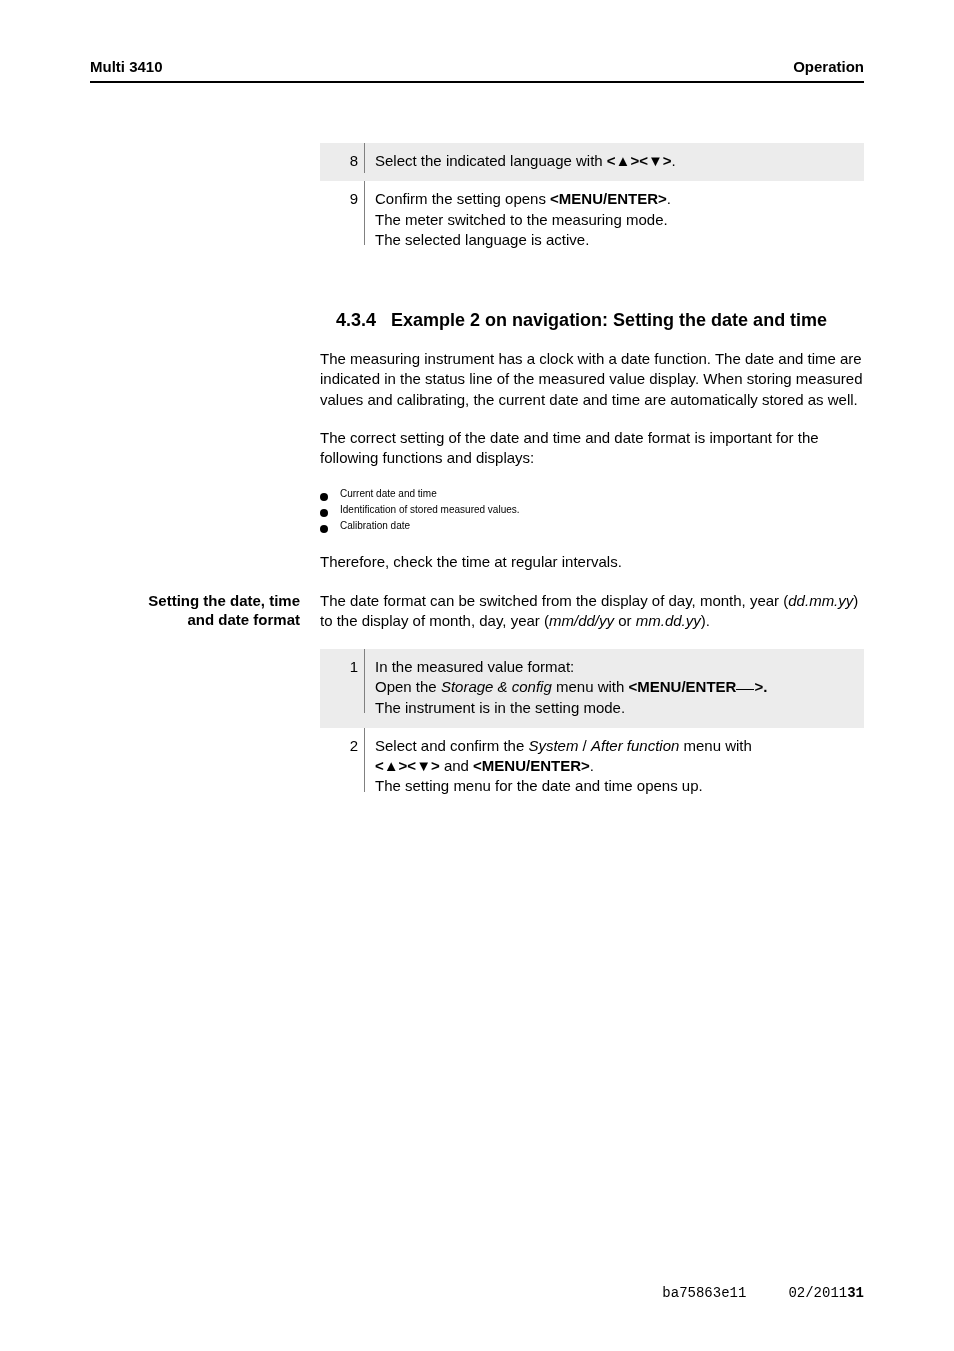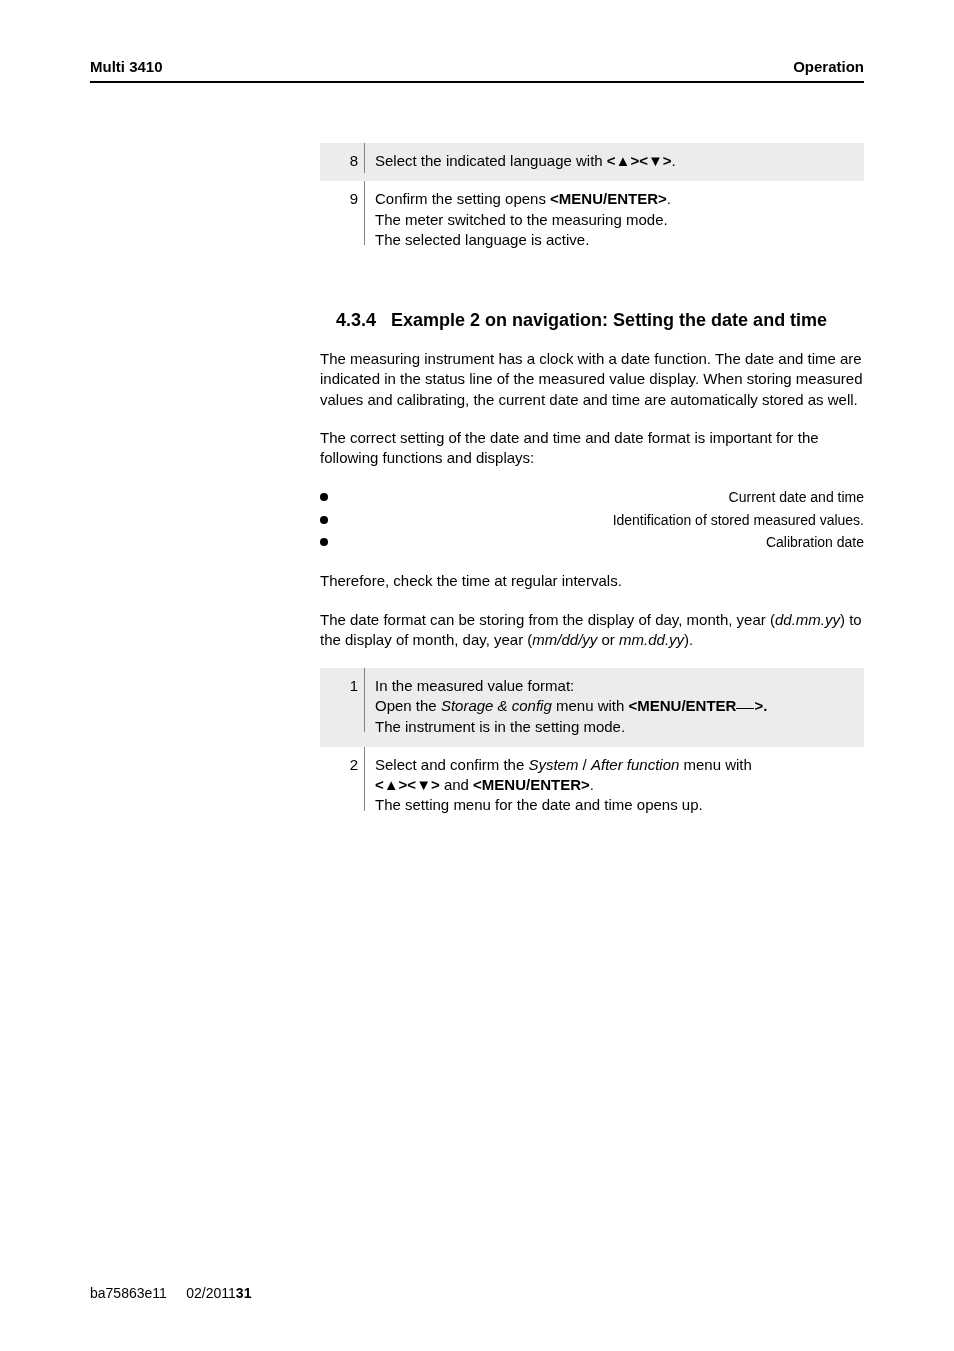--- a/index.html
+++ b/index.html
@@ -69,25 +69,24 @@
     font-size: 15px;
     line-height: 1.35;
     margin: 4px 0 18px 0;
   }
   ul.bullets {
     list-style: none;
     padding: 0;
     margin: 0 0 18px 0;
   }
   ul.bullets li {
-    font-size: 14px;
+    font-size: 10px;
     line-height: 1.6;
     padding-left: 20px;
     position: relative;
-    text-align: right;
   }
   ul.bullets li::before {
     content: "";
     position: absolute;
     left: 0;
     top: 7px;
     width: 8px;
     height: 8px;
     background: #000;
     border-radius: 50%;
@@ -152,22 +151,23 @@
     font-weight: bold;
     font-size: 15px;
     line-height: 1.3;
   }
   .footer {
     position: absolute;
     left: 90px;
     right: 90px;
     bottom: 50px;
     display: flex;
-    justify-content: flex-start;
+    justify-content: flex-end;
     font-size: 14px;
+    font-family: Liberation Mono, monospace;
   }
   .footer .right {
     font-weight: bold;
   }
   .underline-space {
     display: inline-block;
     border-bottom: 1px solid #000;
     width: 18px;
     vertical-align: baseline;
     position: relative;
@@ -222,22 +222,26 @@
     <ul class="bullets">
       <li>Current date and time</li>
       <li>Identification of stored measured values.</li>
       <li>Calibration date</li>
     </ul>
 
     <p class="para">Therefore, check the time at regular intervals.</p>
 
 
     <div style="position:relative;">
+      <div class="sidebar-label" style="left:-230px; top:0;">
+        <span>Setting the date, time</span><br>
+        <span>and date format</span>
+      </div>
       <p class="para">
-        <span>The date format can be storing from the display of day, month, year (</span><i>dd.mm.yy</i><span>) to the display of month, day, year (</span><i>mm/dd/yy</i><span> or </span><i>mm.dd.yy</i><span>).</span>
+        <span>The date format can be switched from the display of day, month, year (</span><i>dd.mm.yy</i><span>) to the display of month, day, year (</span><i>mm/dd/yy</i><span> or </span><i>mm.dd.yy</i><span>).</span>
       </p>
     </div>
 
     <table class="step-table" style="margin-top:6px">
       <tbody>
           <tr class="shaded">
         <td class="num">1</td>
         <td class="sep">
               <div class="vline" style="min-height:64px"></div>
             </td>

